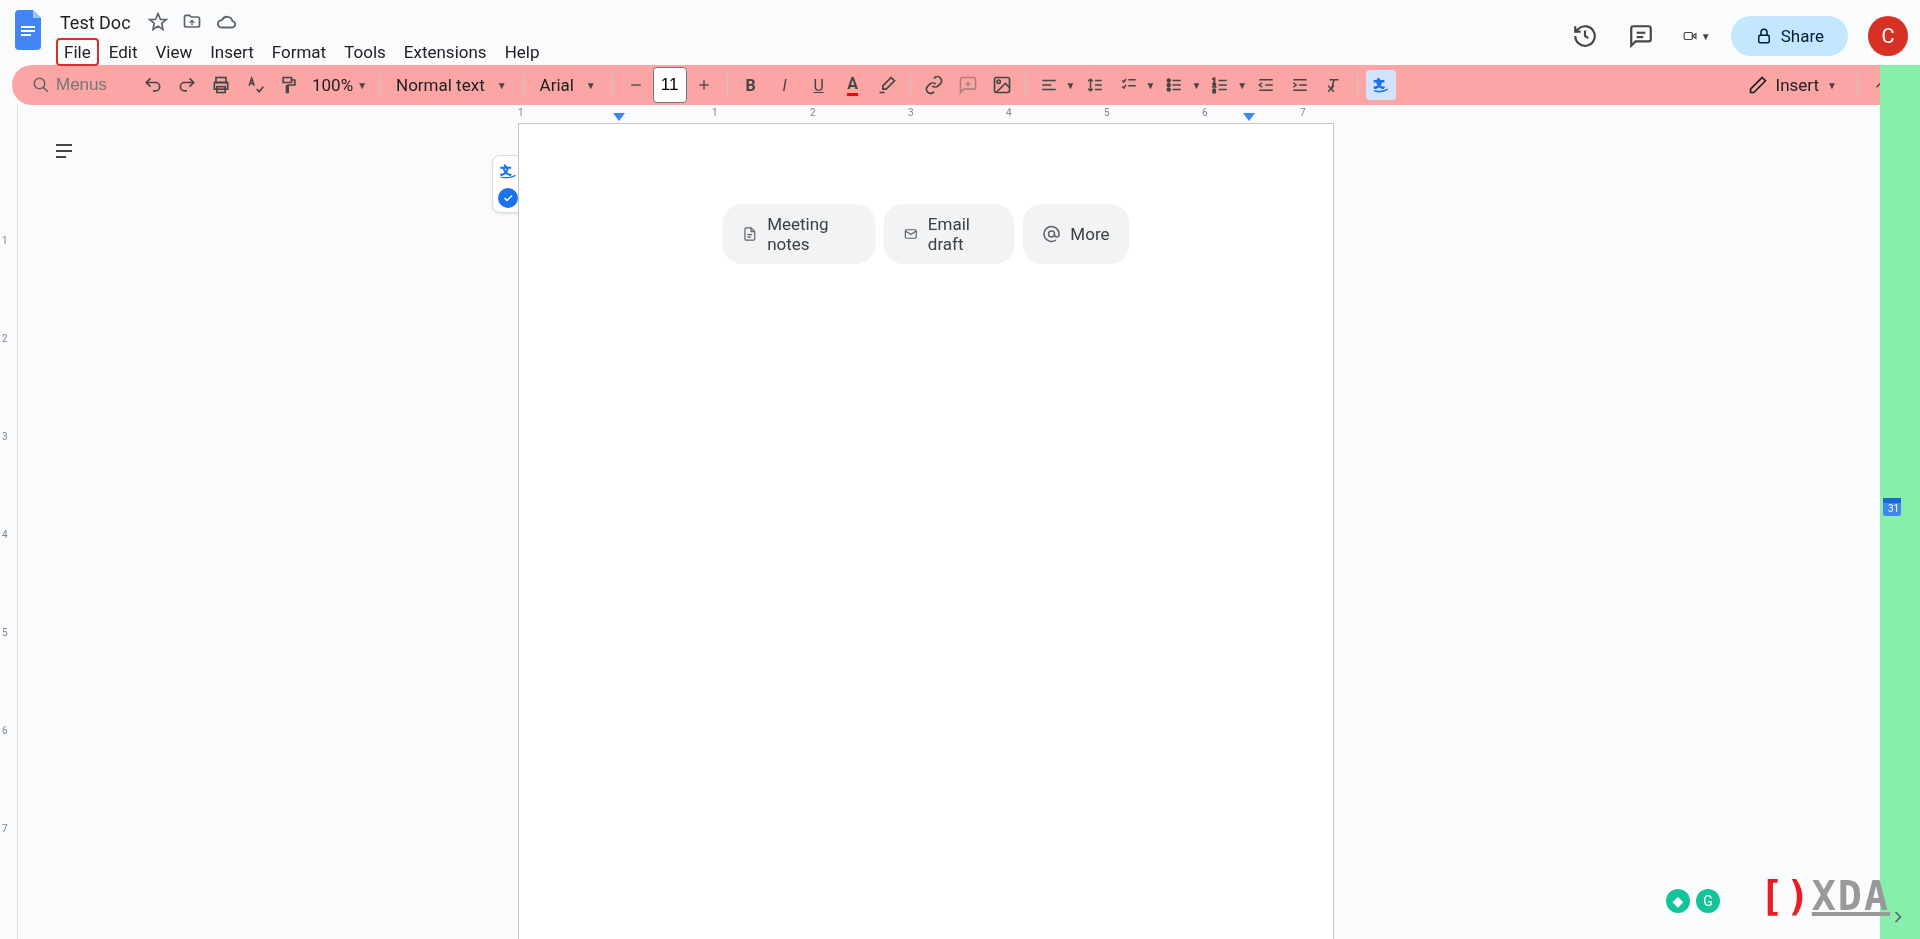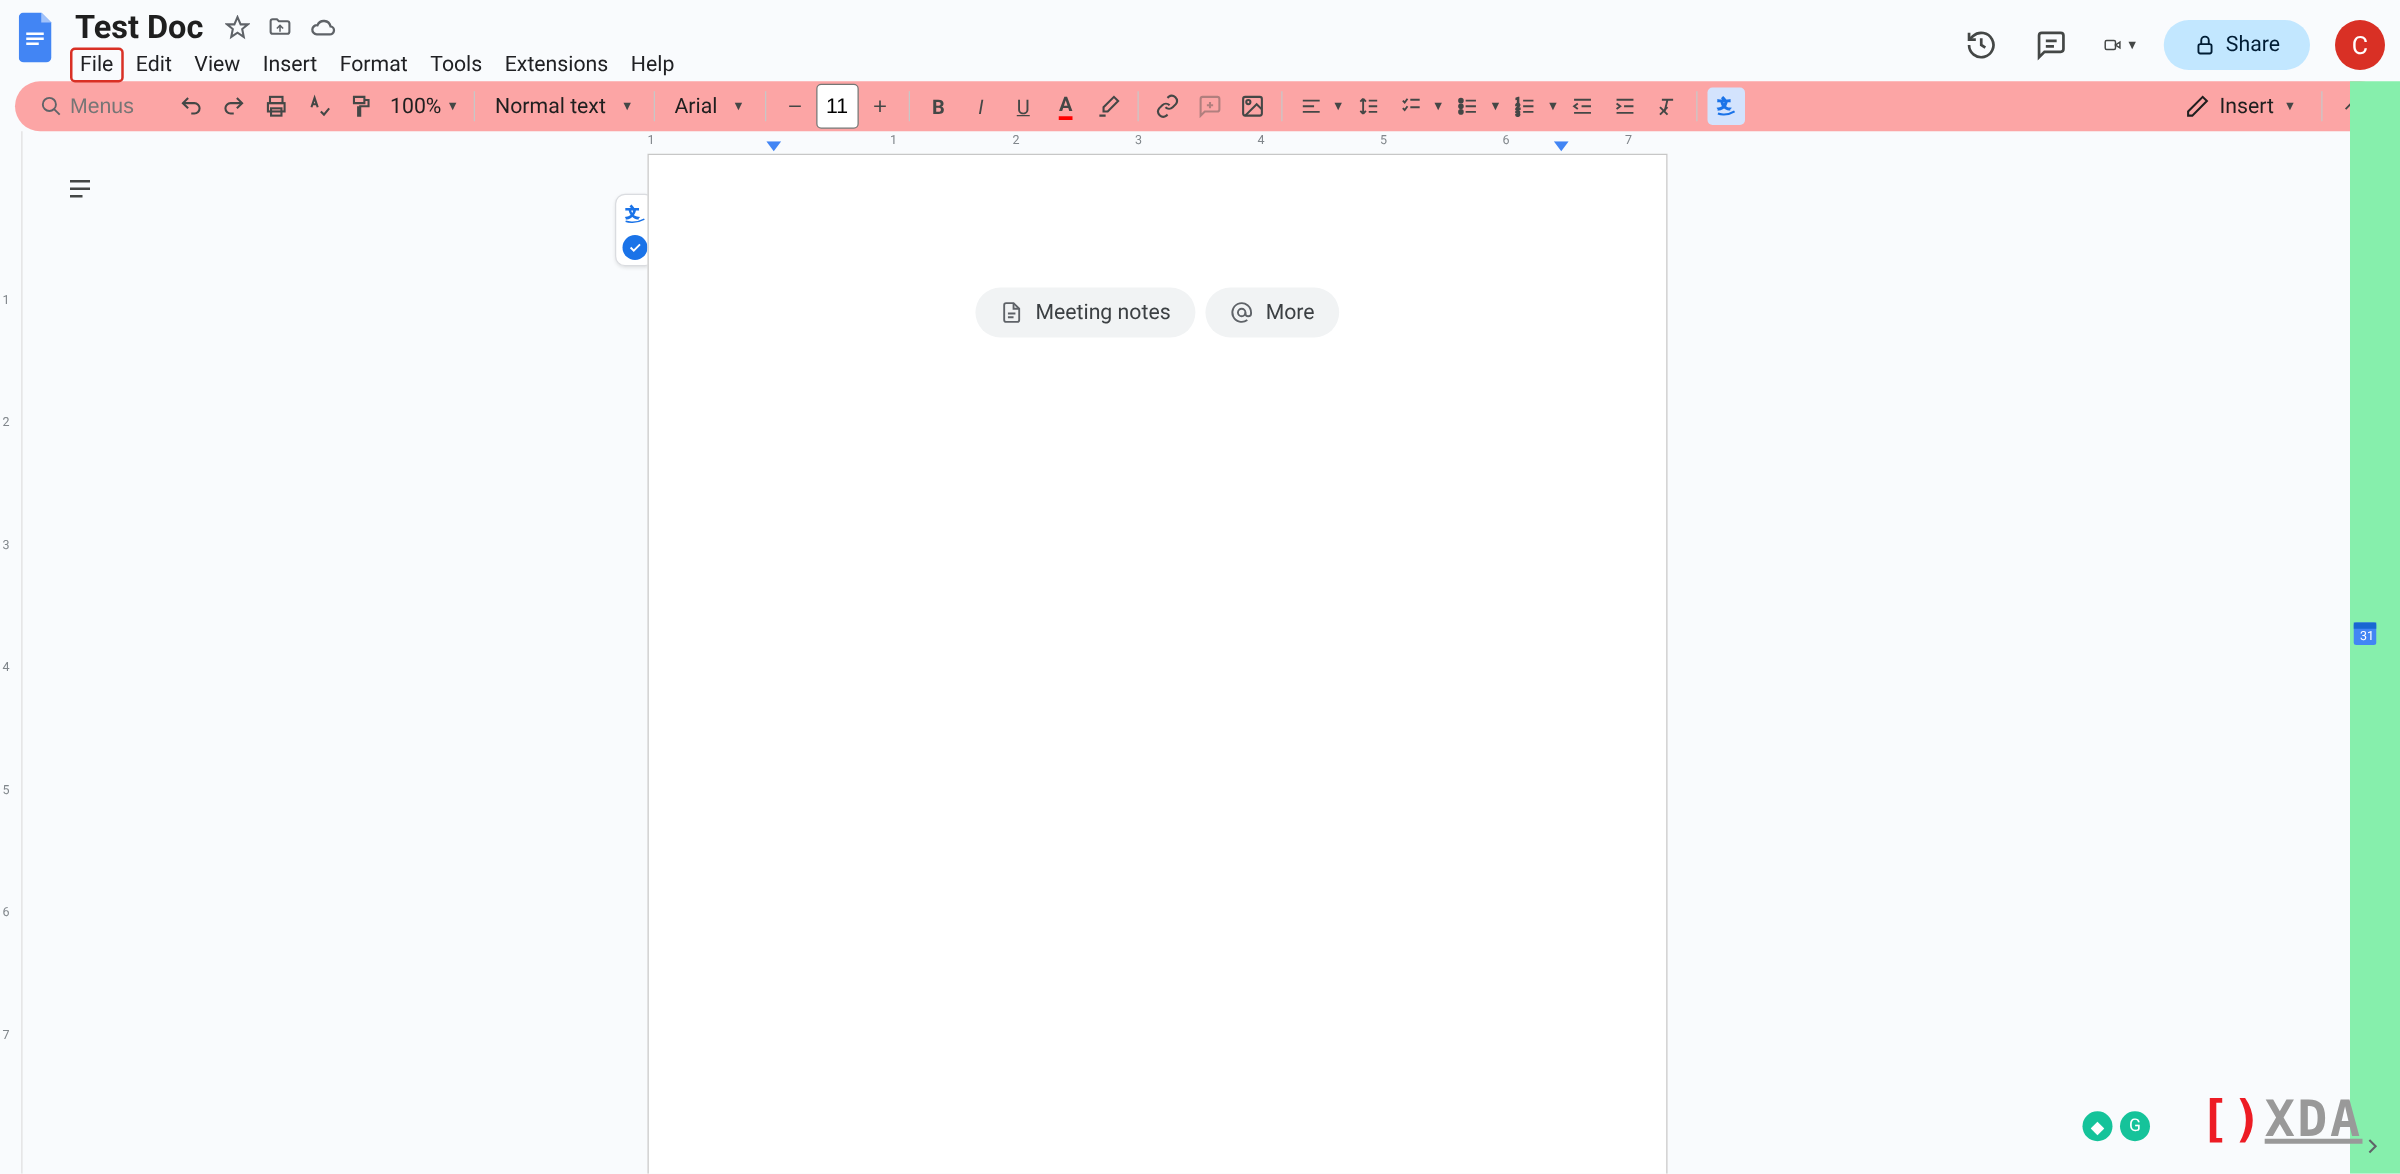--- a/index.html
+++ b/index.html
@@ -1,21 +1,21 @@
 <!DOCTYPE html>
 <html><head>
 <meta charset="utf-8">
 <style>
 * { box-sizing: border-box; margin: 0; padding: 0; }
 body { font-family: "Google Sans", Roboto, Arial, sans-serif; background: #f9fbfd; overflow: hidden; width: 1920px; height: 939px; position: relative; }
 .header { height: 65px; display: flex; align-items: flex-start; padding: 8px 12px 0 12px; }
 .docs-logo { width: 36px; height: 36px; display: flex; align-items: center; justify-content: center; margin-top: 4px; }
 .title-area { flex: 1; display: flex; flex-direction: column; margin-left: 8px; }
 .title-row { display: flex; align-items: center; gap: 12px; height: 28px; }
-.doc-title { font-size: 26px; color: #1f1f1f; font-weight: 700; padding: 2px 4px; }
+.doc-title { font-size: 18px; color: #1f1f1f; font-weight: 400; padding: 2px 4px; }
 .title-icon { width: 22px; height: 22px; display: flex; align-items: center; justify-content: center; color: #5f6368; cursor: pointer; }
 .menubar { display: flex; gap: 2px; margin-top: 2px; }
 .menu-item { font-size: 17px; color: #202124; padding: 4px 8px; border-radius: 4px; cursor: pointer; }
 .menu-item.highlighted { border: 2px solid #d93025; padding: 2px 6px; }
 .header-right { display: flex; align-items: center; gap: 12px; margin-top: 6px; }
 .header-icon-btn { width: 44px; height: 44px; display: flex; align-items: center; justify-content: center; border-radius: 50%; cursor: pointer; color: #444746; }
 .meet-btn { display: flex; align-items: center; gap: 4px; padding: 0 8px; }
 .share-btn { background: #c2e7ff; border-radius: 40px; padding: 10px 24px; display: flex; align-items: center; gap: 8px; font-size: 17px; color: #001d35; cursor: pointer; }
 .avatar { width: 40px; height: 40px; border-radius: 50%; background: #d93025; color: white; display: flex; align-items: center; justify-content: center; font-size: 20px; margin-left: 8px; }
 
@@ -43,21 +43,21 @@
 .ruler-h-mark { position: absolute; top: 2px; }
 .ruler-indent-left { position: absolute; top: 8px; }
 .ruler-indent-right { position: absolute; top: 8px; }
 .page-container { position: absolute; top: 18px; left: 500px; }
 .page { width: 816px; background: white; border: 1px solid #c7c7c7; min-height: 1056px; position: relative; }
 .outline-toggle { position: absolute; top: 28px; left: 28px; width: 36px; height: 36px; display: flex; align-items: center; justify-content: center; cursor: pointer; color: #444746; }
 .floating-tools { position: absolute; left: 474px; top: 50px; width: 32px; background: white; border: 1px solid #dadce0; border-radius: 8px; display: flex; flex-direction: column; align-items: center; padding: 4px 0; gap: 4px; box-shadow: 0 1px 3px rgba(0,0,0,0.1); }
 .floating-tool { width: 24px; height: 24px; display: flex; align-items: center; justify-content: center; }
 .floating-tool.check { background: #1a73e8; border-radius: 50%; color: white; width: 20px; height: 20px; }
 
-.smart-chips { position: absolute; top: 106px; left: 50%; transform: translateX(-50%); display: flex; gap: 8px; }
+.smart-chips { position: absolute; top: 80px; left: 50%; transform: translateX(-50%); display: flex; gap: 8px; }
 .chip { background: #f1f3f4; border-radius: 20px; padding: 10px 20px; display: flex; align-items: center; gap: 10px; font-size: 17px; color: #3c4043; cursor: pointer; }
 
 .sidepanel { position: absolute; right: 0; top: 65px; width: 40px; bottom: 0; background: #86efac; display: flex; flex-direction: row; align-items: center; padding-top: 8px; gap: 12px; }
 .sidepanel-icon { width: 24px; height: 24px; cursor: pointer; }
 .sidepanel-sep { width: 24px; height: 1px; background: #dadce0; }
 .sidepanel-expand { position: absolute; bottom: 8px; right: 8px; }
 
 .watermark { position: absolute; bottom: 20px; right: 30px; font-size: 40px; font-weight: bold; font-family: monospace; letter-spacing: 2px; }
 .wm-bracket { color: #ed1c24; }
 .wm-text { color: #999; text-decoration: underline; }
@@ -408,20 +408,27 @@
             <svg width="18" height="18" viewBox="0 0 24 24" fill="none" stroke="#5f6368" stroke-width="2">
                 <path d="M14 2H6a2 2 0 0 0-2 2v16a2 2 0 0 0 2 2h12a2 2 0 0 0 2-2V8z"></path>
                 <path d="M14 2v6h6"></path>
                 <line x1="8" y1="13" x2="16" y2="13"></line>
                 <line x1="8" y1="17" x2="14" y2="17"></line>
               </svg>
             <span>Meeting notes</span>
           </div>
           <div class="chip">
             <svg width="18" height="18" viewBox="0 0 24 24" fill="none" stroke="#5f6368" stroke-width="2">
+                <rect x="3" y="5" width="18" height="14" rx="2"></rect>
+                <path d="M3 7l9 6 9-6"></path>
+              </svg>
+            <span>Email draft</span>
+          </div>
+          <div class="chip">
+            <svg width="18" height="18" viewBox="0 0 24 24" fill="none" stroke="#5f6368" stroke-width="2">
                 <circle cx="12" cy="12" r="4"></circle>
                 <path d="M16 12v1a3 3 0 0 0 6 0v-1a10 10 0 1 0-4 8"></path>
               </svg>
             <span>More</span>
           </div>
         </div>
       </div>
     </div>
   </div>
 </div>

